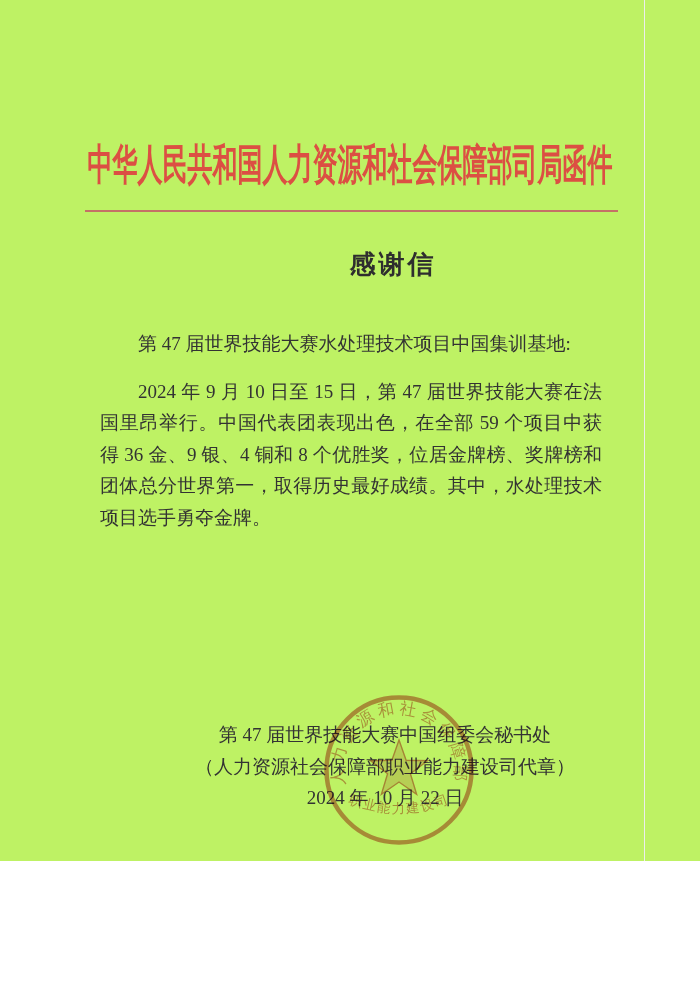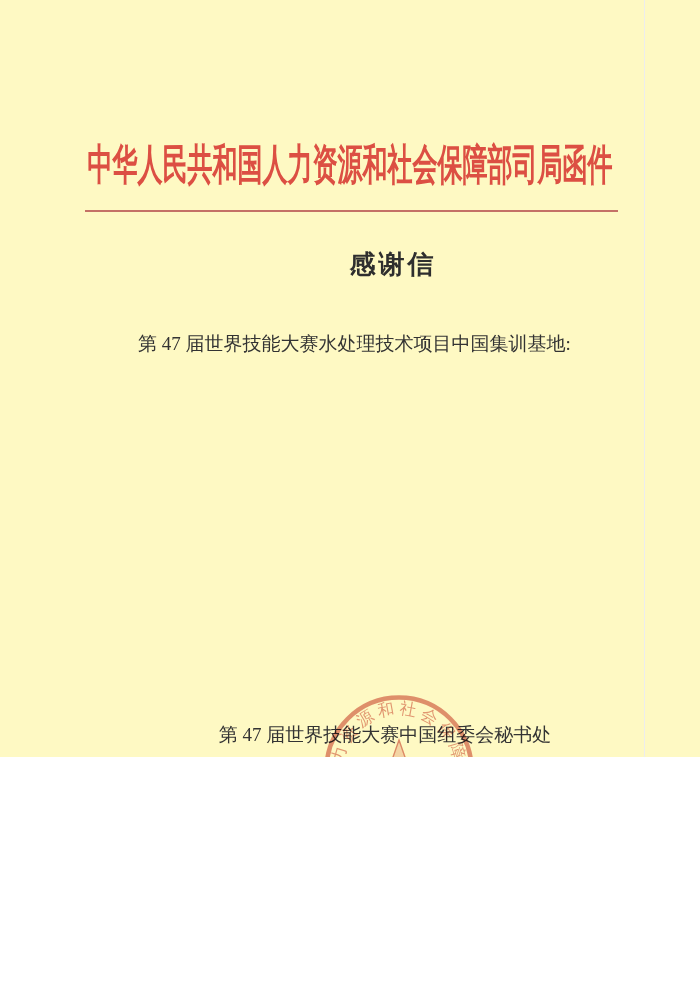--- a/index.html
+++ b/index.html
@@ -3,22 +3,22 @@
 <meta charset="utf-8">
 <style>
   html, body {
     margin: 0;
     padding: 0;
     background: #ffffff;
   }
   .page {
     position: relative;
     width: 700px;
-    height: 757px;
-    background: #fef9c3;
+    height: 861px;
+    background: #bef264;
     overflow: hidden;
     font-family: "Liberation Serif", "DejaVu Serif", serif;
   }
   
   .letterhead {
     position: absolute;
     top: 143px;
     left: 0;
     width: 700px;
     text-align: center;
@@ -129,20 +129,21 @@
 <div class="page">
 
   <div class="letterhead">中华人民共和国人力资源和社会保障部司局函件</div>
 
   <div class="letterhead-rule"></div>
 
   <div class="doc-title">感谢信</div>
 
   <div class="body-block">
     <p class="salutation">第 47 届世界技能大赛水处理技术项目中国集训基地:</p>
+    <p>2024 年 9 月 10 日至 15 日，第 47 届世界技能大赛在法国里昂举行。中国代表团表现出色，在全部 59 个项目中获得 36 金、9 银、4 铜和 8 个优胜奖，位居金牌榜、奖牌榜和团体总分世界第一，取得历史最好成绩。其中，水处理技术项目选手勇夺金牌。</p>
   </div>
 
   <div class="signature">
     <div>第 47 届世界技能大赛中国组委会秘书处</div>
     <div>（人力资源社会保障部职业能力建设司代章）</div>
     <div>2024 年 10 月 22 日</div>
   </div>
 
   <svg class="seal" viewBox="0 0 160 160">
 

